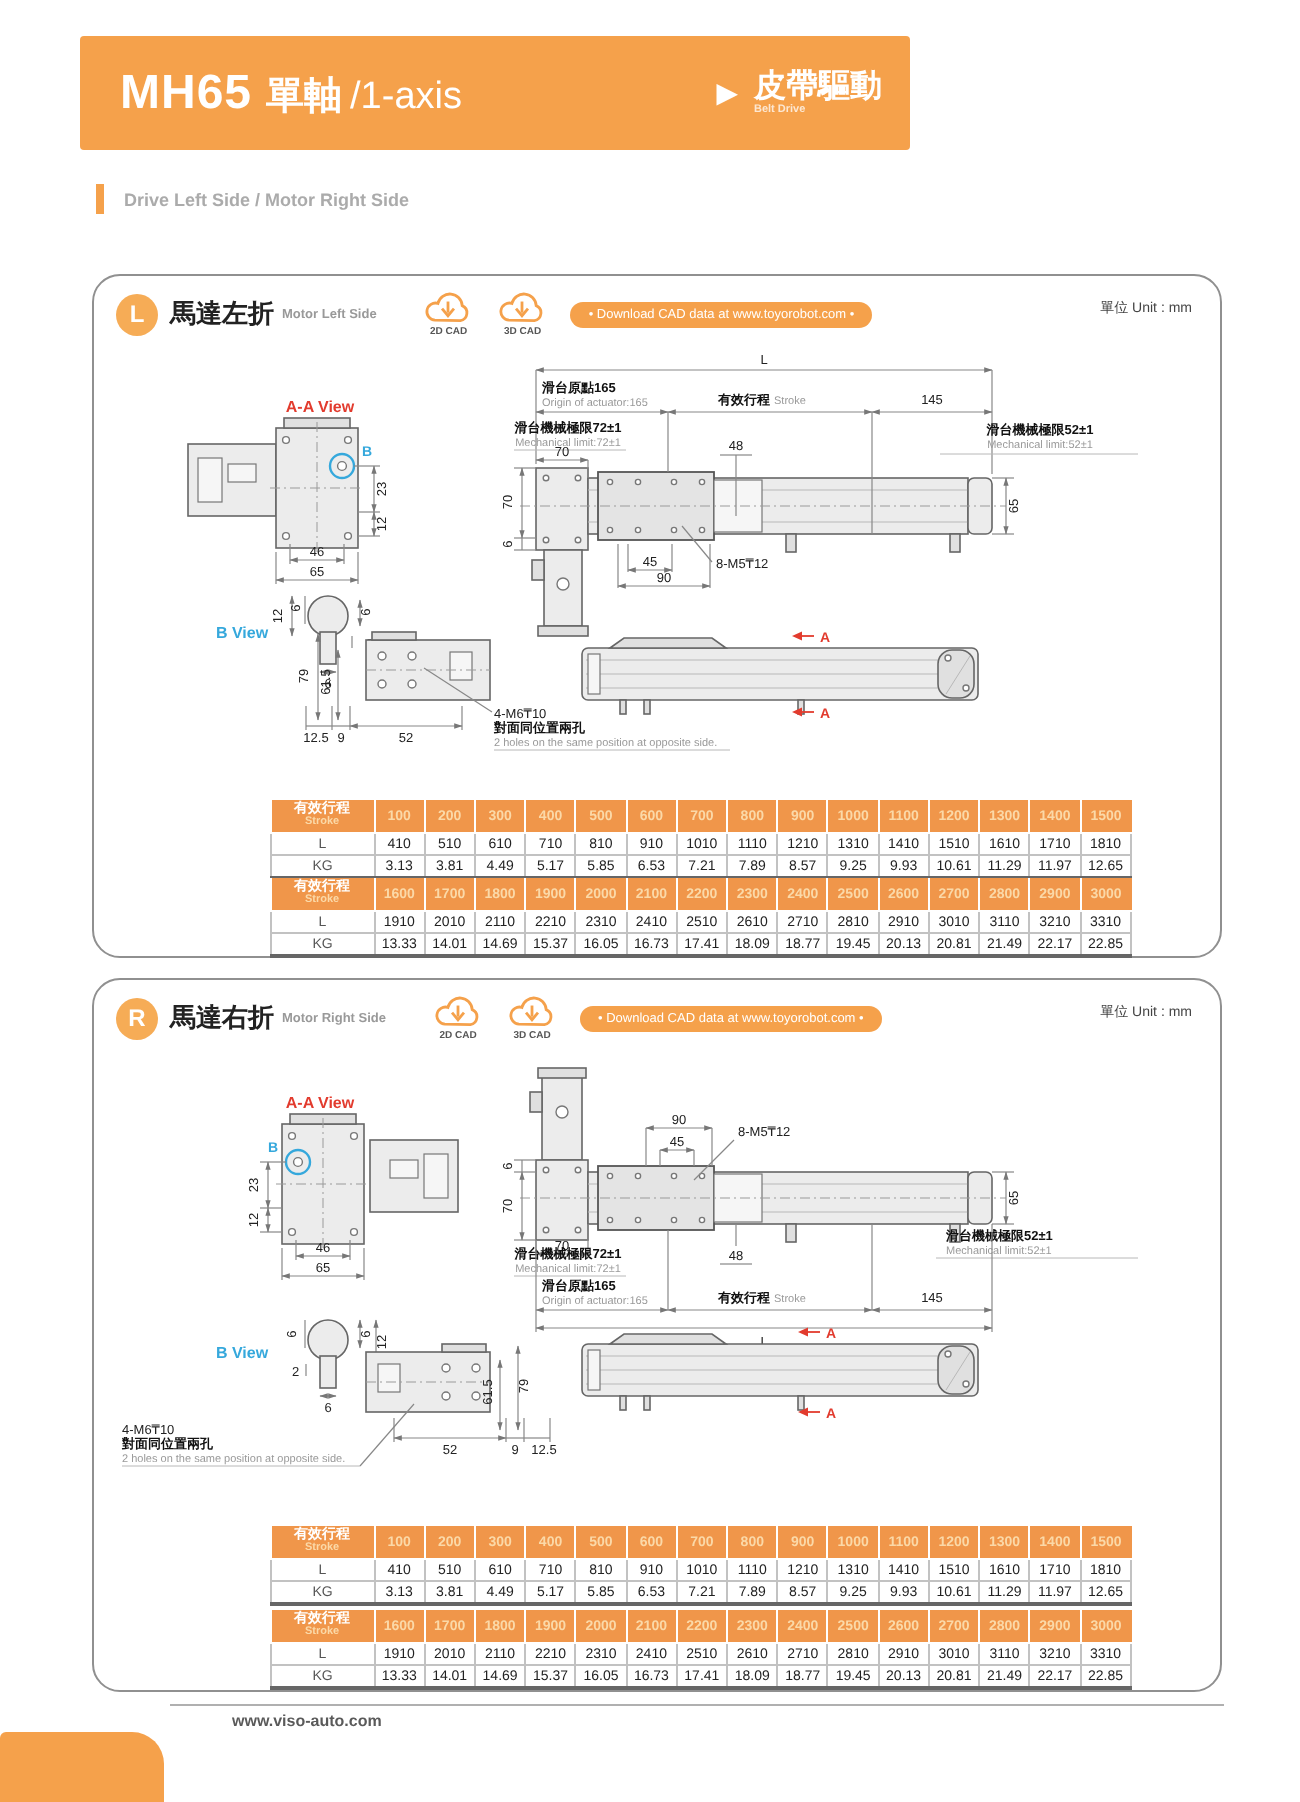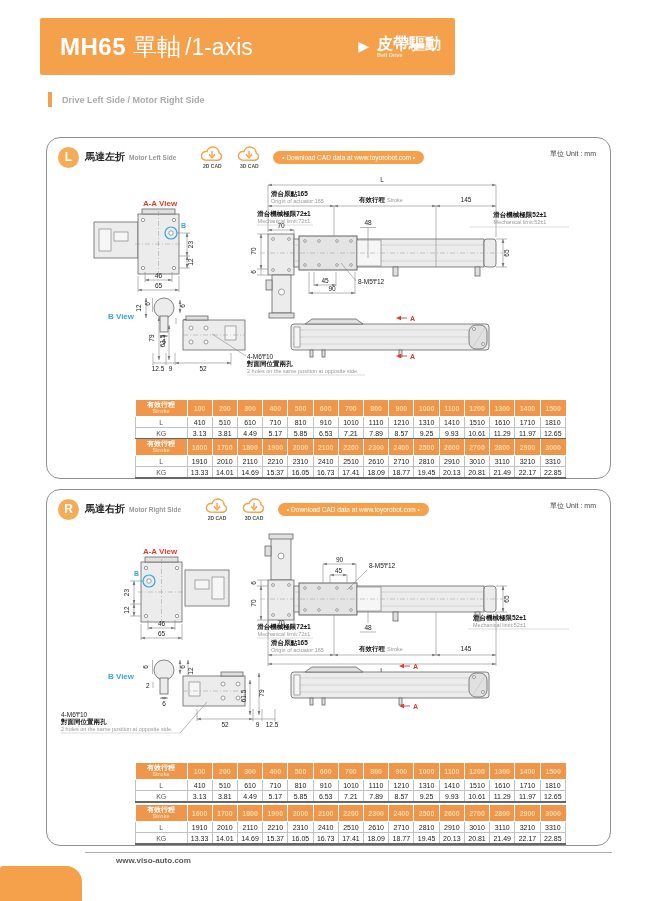--- a/index.html
+++ b/index.html
@@ -4,41 +4,41 @@
 <style>
   html,body{margin:0;padding:0;}
   body{width:650px;height:901px;position:relative;background:#fff;
        font-family:"Liberation Sans","DejaVu Sans",sans-serif;overflow:hidden;}
 
   
   .banner{position:absolute;left:40px;top:18px;width:415px;height:57px;background:#F5A14B;
           border-radius:2px;display:flex;align-items:center;padding:0 14px 0 20px;box-sizing:border-box;justify-content:flex-end;}
   .banner-title{display:flex;align-items:baseline;color:#fff;white-space:nowrap;}
   .banner-title .model{font-size:24px;font-weight:bold;letter-spacing:.5px;}
-  .banner-title .axis-cjk{font-size:24px;font-weight:normal;margin-left:7px;}
-  .banner-title .axis-en{font-size:23px;font-weight:400;margin-left:4px;}
+  .banner-title .axis-cjk{font-size:19px;font-weight:bold;margin-left:7px;}
+  .banner-title .axis-en{font-size:19px;font-weight:400;margin-left:4px;}
   .banner-badge{margin-left:auto;display:flex;align-items:center;color:#fff;}
   .banner-badge .tri{font-size:14px;line-height:1;margin-right:8px;}
   .badge-text{display:flex;flex-direction:column;line-height:1.1;}
   .badge-cjk{font-size:16px;font-weight:bold;}
   .badge-en{font-size:5.5px;font-weight:bold;color:rgba(255,255,255,.75);}
 
   
   .section-head{position:absolute;left:48px;top:92px;border-left:4px solid #F5A14B;padding:1px 0 2px 10px;}
   .section-title{font-size:15px;font-weight:bold;color:#3a3a3a;line-height:1.15;}
   .section-sub{font-size:9px;font-weight:bold;color:#ABABAB;margin-top:2px;}
 
   
   .panel{position:absolute;left:46px;width:565px;border:1px solid #909090;border-radius:14px;background:#fff;box-sizing:border-box;}
   .panel-l{top:137px;height:342px;}
   .panel-r{top:489px;height:357px;}
   .panel-head{position:absolute;top:7px;left:11px;height:24px;display:flex;align-items:center;}
   .pbadge{width:21px;height:21px;border-radius:50%;background:#F6AC56;color:#fff;font-size:12px;font-weight:bold;
           display:flex;align-items:center;justify-content:center;}
-  .ptitle-cjk{font-size:10px;font-weight:bold;color:#222;margin-left:6px;}
+  .ptitle-cjk{font-size:13px;font-weight:bold;color:#222;margin-left:6px;}
   .ptitle-en{font-size:6.5px;font-weight:bold;color:#999;margin-left:4px;}
   .cloud-group{display:flex;align-items:flex-start;margin-left:22px;gap:9px;}
   .cloud-btn{display:flex;flex-direction:column;align-items:center;cursor:pointer;}
   .cloud-label{font-size:5px;font-weight:bold;color:#555;margin-top:-1px;}
   .dl-pill{margin-left:10px;background:#F5A14B;color:#fff;border-radius:8px;font-size:6.5px;
            padding:3px 9px;white-space:nowrap;cursor:pointer;}
   .unit{position:absolute;top:11px;right:14px;font-size:7px;color:#444;}
   .draw{position:absolute;left:0;pointer-events:none;}
   .panel-l .draw{top:34px;}
   .panel-r .draw{top:34px;}

